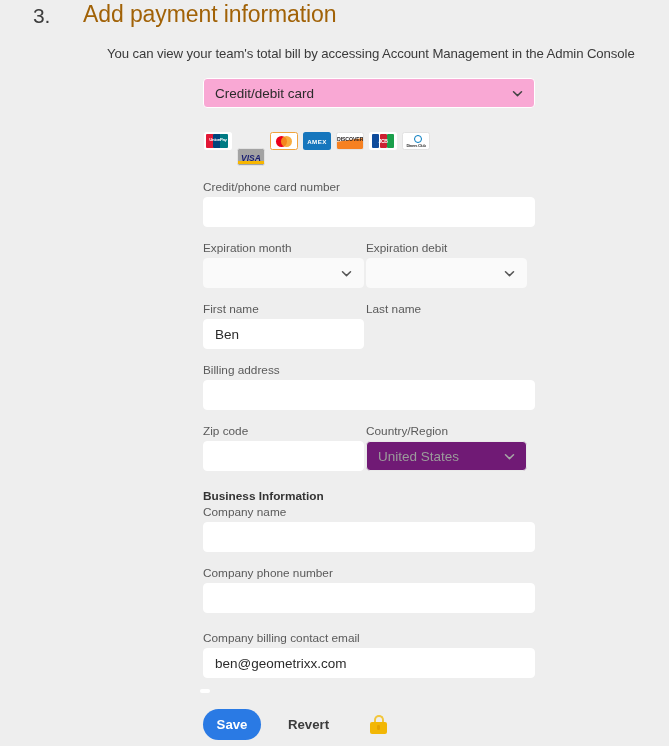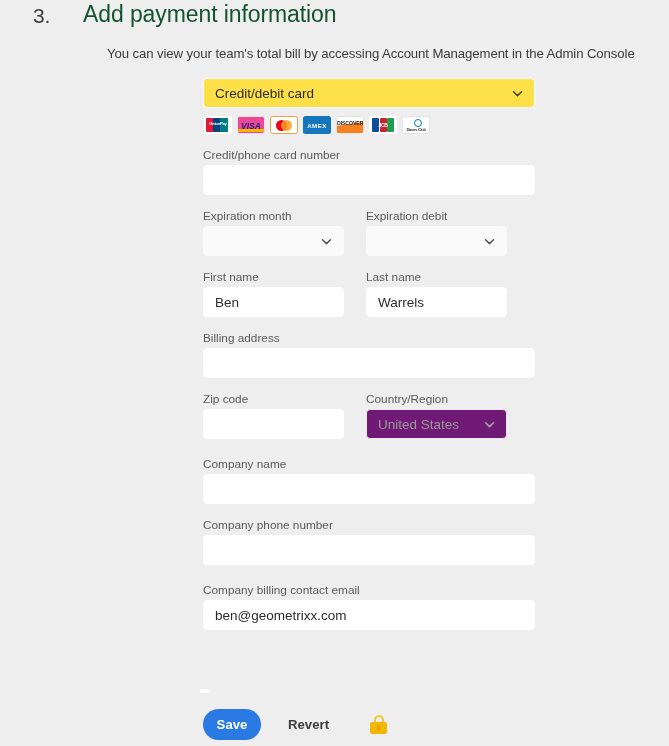--- a/index.html
+++ b/index.html
@@ -29,21 +29,21 @@
     font-size: 21px;
     font-weight: 400;
     color: #3c3c3c;
     letter-spacing: -0.2px;
   }
   .step-title {
     position: absolute;
     left: 83px; top: 1px;
     font-size: 23px;
     font-weight: 400;
-    color: #14532d;
+    color: #a16207;
     letter-spacing: -0.1px;
     white-space: nowrap;
   }
   .step-desc {
     position: absolute;
     left: 83px; top: 46px;
     font-size: 13.2px;
     color: #3a3a3a;
     white-space: nowrap;
     letter-spacing: -0.1px;
@@ -103,21 +103,21 @@
     border: 1px solid #fafafa;
     border-radius: 4px;
     display: flex;
     align-items: center;
     padding: 0 11px;
     font-size: 13.5px;
     color: #2b2b2b;
     cursor: pointer;
     user-select: none;
   }
-  .sel.white { background: #fde047; border-color: #ffffff; text-align: right; }
+  .sel.white { background: #f9a8d4; border-color: #ffffff; text-align: right; }
   .sel.disabled {
     background: #701a75;
     border-color: #e9e9e9;
     color: #9b9b9b;
     cursor: default;
   }
   .sel .chev {
     position: absolute;
     right: 10px;
     top: 50%;
@@ -125,21 +125,21 @@
     margin-top: -6px;
     display: block;
   }
   .sel .chev svg { display: block; }
 
   .row {
     display: flex;
     gap: 2px;
   }
   .col { width: 161px; }
-  .col .txt, .col .sel { width: 141px; }
+  .col .txt, .col .sel { width: 161px; }
   .gap-m  { height: 14px; }
   .gap-l  { height: 18px; }
 
   
   .cards {
     display: flex;
     align-items: center;
     gap: 5px;
     margin-top: 8px;
     margin-left: 1px;
@@ -168,21 +168,21 @@
   .cl-unionpay .up-a, .cl-unionpay .up-b, .cl-unionpay .up-c {
     position: absolute; top: 2px; height: 14px; width: 8px;
     border-radius: 1px;
   }
   .cl-unionpay .up-a { left: 2px;  background: #e21836; }
   .cl-unionpay .up-b { left: 9px;  background: #00447c; }
   .cl-unionpay .up-c { left: 16px; background: #007b84; }
   .cl-unionpay .lbl { top: 5px; font-size: 4.3px; color: #ffffff; z-index:2;}
 
   
-  .cl-visa { background: #ec4899; border: 1px solid #e2e2e2; }
+  .cl-visa { background: #a3a3a3; border: 1px solid #e2e2e2; margin-top: 32px; }
   .cl-visa .lbl {
     top: 3.5px; font-size: 8.5px; color: #1a1f71;
     font-style: italic; letter-spacing: 0px;
   }
   .cl-visa .bar { position:absolute; left:0; right:0; bottom:1px; height:3px; background:#f7b600; }
 
   
   .cl-mc { background: #ffffff; border: 1px solid #f0a33c; }
   .cl-mc .mc-l, .cl-mc .mc-r {
     position: absolute; top: 3px; width: 11px; height: 11px; border-radius: 50%;
@@ -379,21 +379,20 @@
 
   <div class="gap-m"></div>
 
   <div class="row">
     <div class="col">
       <div class="field-label">First name</div>
       <input class="txt" type="text" value="Ben" style="">
     </div>
     <div class="col">
       <div class="field-label">Last name</div>
-      <input class="txt" type="text" value="Warrels" style="">
     </div>
   </div>
 
   <div class="gap-m"></div>
 
   <div class="field-label">Billing address</div>
   <input class="txt" type="text" value="" style="">
 
   <div class="gap-m"></div>
 
@@ -410,20 +409,21 @@
           <svg viewBox="0 0 13 13" width="13" height="13">
               <path d="M2.5 4.7 L6.5 8.6 L10.5 4.7" fill="none" stroke="#a6a6a6" stroke-width="1.5" stroke-linecap="round" stroke-linejoin="round"></path>
             </svg>
         </span>
       </div>
     </div>
   </div>
 
   <div class="gap-l"></div>
 
+  <div class="section-label">Business Information</div>
   <div class="field-label">Company name</div>
   <input class="txt" type="text" value="" style="">
 
   <div class="gap-m"></div>
 
   <div class="field-label">Company phone number</div>
   <input class="txt" type="text" value="" style="">
 
   <div class="gap-l"></div>
 

